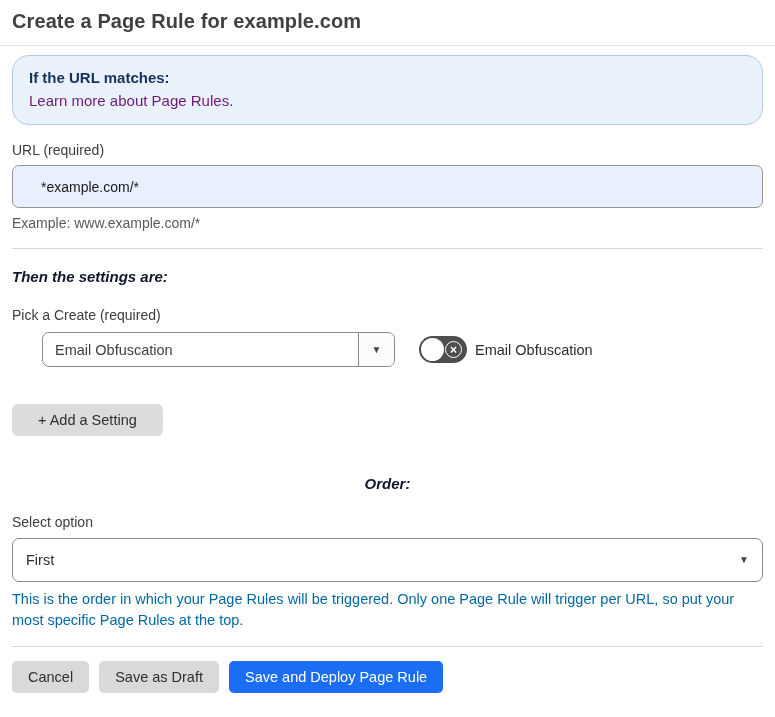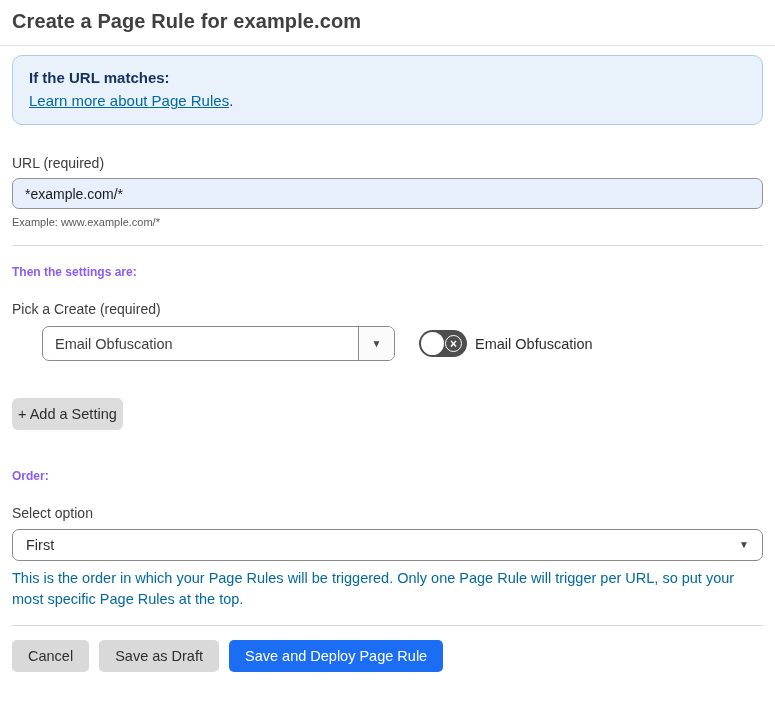--- a/index.html
+++ b/index.html
@@ -24,70 +24,70 @@
     background: #e3e3e3;
     margin-top: 12px;
     margin-left: -12px;
     margin-right: -12px;
   }
 
   .info-box {
     margin-top: 9px;
     background: #e9f2fb;
     border: 1px solid #aecbe8;
-    border-radius: 10px;
+    border-radius: 17px;
     padding: 10px 16px 12px;
     font-size: 15px;
     line-height: 23px;
     color: #1c3a66;
   }
   .info-heading { font-weight: 700; color: #15325e; }
   .info-link {
-    color: #0369a1;
-    text-decoration: underline;
+    color: #701a75;
     cursor: pointer;
   }
   .info-link-suffix { color: #1c3a66; }
 
   .field-label {
     display: block;
     font-size: 14px;
     color: #3d3d3d;
-    margin-top: 30px;
+    margin-top: 17px;
   }
   .url-input {
     display: block;
     width: 751px;
-    height: 31px;
+    height: 43px;
     margin-top: 7px;
     background: #e8effd;
     border: 1px solid #949494;
     border-radius: 7px;
-    padding: 0 12px;
+    padding: 0 28px;
     font-size: 14px;
     color: #1b1b1b;
     font-family: "Liberation Sans", sans-serif;
     outline: none;
   }
   .example-text {
     margin-top: 7px;
-    font-size: 11px;
+    font-size: 14px;
     color: #5a5a5a;
   }
   .divider {
     height: 1px;
     background: #d8d8d8;
     margin-top: 17px;
   }
 
   .section-heading {
-    font-size: 12px;
+    font-size: 15px;
     font-weight: 700;
-    color: #8b5cf6;
+    color: #0f172a;
     margin-top: 19px;
+    font-style: italic;
   }
   .picker-label { margin-top: 22px; }
 
   .setting-row {
     margin-top: 9px;
     display: flex;
     align-items: center;
     padding-left: 30px;
   }
   .custom-select {
@@ -163,33 +163,33 @@
     font-size: 14.5px;
     color: #2d2d2d;
   }
 
   .add-setting-btn {
     margin-top: 37px;
     display: inline-block;
     background: #dcdcdc;
     border: none;
     border-radius: 6px;
-    padding: 8px 6px;
+    padding: 8px 26px;
     font-size: 14.5px;
     color: #2e2e2e;
     font-family: "Liberation Sans", sans-serif;
     cursor: pointer;
   }
 
-  .order-heading { margin-top: 39px; }
+  .order-heading { margin-top: 39px; text-align: center; }
   .order-select-label { margin-top: 22px; }
   .order-select {
     margin-top: 8px;
     width: 751px;
-    height: 32px;
+    height: 44px;
     background: #ffffff;
     border: 1px solid #8a8a8a;
     border-radius: 7px;
     display: flex;
     align-items: center;
     justify-content: space-between;
     padding: 0 13px;
     font-size: 14.5px;
     color: #2f2f2f;
     cursor: pointer;

